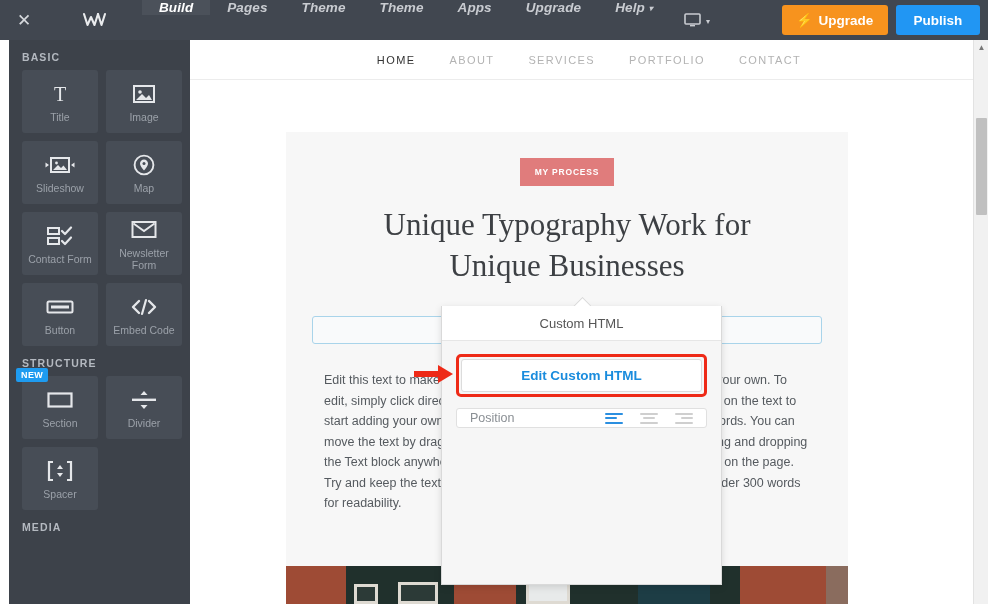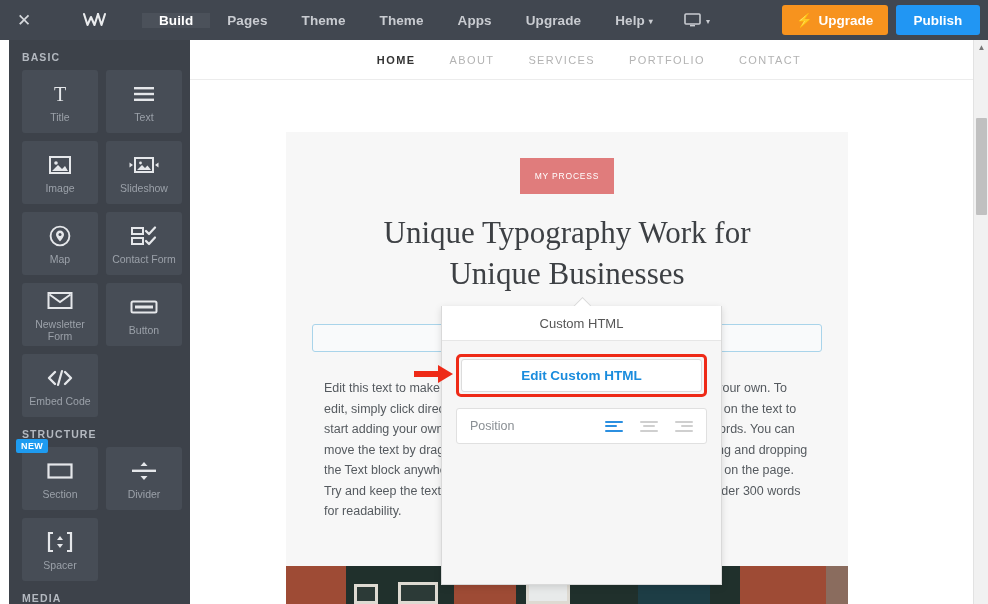--- a/index.html
+++ b/index.html
@@ -18,21 +18,21 @@
     display: flex; align-items: stretch;
   }
   .tb-close {
     width: 48px; display: flex; align-items: center; justify-content: center;
     color: #d5d8dc; font-size: 17px; cursor: pointer;
   }
   .tb-logo {
     width: 94px; display: flex; align-items: center; justify-content: center;
   }
   .tb-logo svg { display: block; }
-  .tb-nav { display: flex; align-items: center; }
+  .tb-nav { display: flex; align-items: flex-start; font-style: italic; }
   .tb-item {
     display: flex; align-items: center; padding: 0 17px;
     color: #c9ccd1; font-size: 13.5px; font-weight: bold;
     letter-spacing: .1px; cursor: pointer; white-space: nowrap;
   }
   .tb-item.active {
     background: #4b515a; color: #ffffff;
   }
   .tb-caret { margin-left: 4px; font-size: 8px; position: relative; top: 1px; }
   .tb-spacer { flex: 1; }
@@ -86,30 +86,30 @@
     background: #ffffff; overflow: hidden;
   }
   .site-nav {
     height: 40px; background: #fff; border-bottom: 1px solid #ececec;
     display: flex; align-items: center; justify-content: center; gap: 34px;
   }
   .site-nav span {
     font-size: 11px; letter-spacing: 1.4px; color: #b3b3b3; cursor: pointer;
     font-family: "Liberation Sans", sans-serif;
   }
-  .site-nav span.cur { color: #333; font-weight: bold; }
+  .site-nav span.cur { color: #333; font-weight: normal; }
 
   .page-body { position: relative; height: 524px; background: #fff; }
   .hero {
     position: absolute; top: 52px; left: 96px; width: 562px;
     background: #f7f7f7; padding: 26px 0 0 0; height: 472px;
   }
   .pill {
-    margin: 0 auto; width: 94px; height: 36px; background: #e07c7c;
-    color: #fff; font-size: 8.5px; font-weight: normal; letter-spacing: .8px;
+    margin: 0 auto; width: 94px; height: 28px; background: #e07c7c;
+    color: #fff; font-size: 8.5px; font-weight: bold; letter-spacing: .8px;
     display: flex; align-items: center; justify-content: center;
   }
   .hero-title {
     margin-top: 18px; text-align: center; color: #3d4044;
     font-family: "Liberation Serif", serif; font-size: 31px;
     line-height: 41px; font-weight: normal;
   }
   .html-block {
     margin: 30px 26px 0 26px; height: 28px;
     border: 1px solid #a9d4ea; border-radius: 3px; background: #f9fafb;
@@ -170,21 +170,21 @@
   .pop-btn-wrap {
     margin: 13px 14px 0 14px; border: 3px solid #ee2a17; border-radius: 5px;
     padding: 2px;
   }
   .pop-btn {
     height: 33px; background: #fff; border: 1px solid #dcdcdc; border-radius: 3px;
     display: flex; align-items: center; justify-content: center;
     color: #1a8cdd; font-size: 13.5px; font-weight: bold; cursor: pointer;
   }
   .pop-row {
-    margin: 11px 14px 0 14px; height: 36px; background: #fff;
+    margin: 11px 14px 0 14px; height: 20px; background: #fff;
     border: 1px solid #e0e0e0; border-radius: 3px;
     display: flex; align-items: center; padding: 0 13px;
   }
   .pop-row-label { font-size: 12.5px; color: #8a8f94; flex: 1; }
   .align-set { display: flex; gap: 17px; align-items: center; }
   .align-btn { cursor: pointer; display: flex; flex-direction: column; gap: 2.5px; width: 18px; }
   .align-btn i { display: block; height: 2px; background: #cfcfcf; border-radius: 1px; }
   .align-btn.on i { background: #2b8fe0; }
   .align-btn i.w1 { width: 18px; }
   .align-btn i.w2 { width: 12px; }
@@ -259,30 +259,20 @@
 
       <div class="sb-tile">
         <span class="ico">
           <svg width="22" height="22" viewBox="0 0 22 22">
             <text x="11" y="18" font-family="Liberation Serif, serif" font-size="20" fill="#e5e7ea" text-anchor="middle">T</text>
           </svg>
         </span>
         <span class="lbl">Title</span>
       </div>
 
-      <div class="sb-tile">
-        <span class="ico">
-          <svg width="24" height="18" viewBox="0 0 24 18">
-            <rect x="2" y="2" width="20" height="2.4" fill="#e5e7ea"></rect>
-            <rect x="2" y="7.8" width="20" height="2.4" fill="#e5e7ea"></rect>
-            <rect x="2" y="13.6" width="20" height="2.4" fill="#e5e7ea"></rect>
-          </svg>
-        </span>
-        <span class="lbl">Text</span>
-      </div>
 
       <div class="sb-tile">
         <span class="ico">
           <svg width="24" height="20" viewBox="0 0 24 20">
             <rect x="2" y="2" width="20" height="16" fill="none" stroke="#e5e7ea" stroke-width="2"></rect>
             <circle cx="8" cy="8" r="1.8" fill="#e5e7ea"></circle>
             <path d="M4 16 L10 10 L14 14 L17 11 L20 16 Z" fill="#e5e7ea"></path>
           </svg>
         </span>
         <span class="lbl">Image</span>

